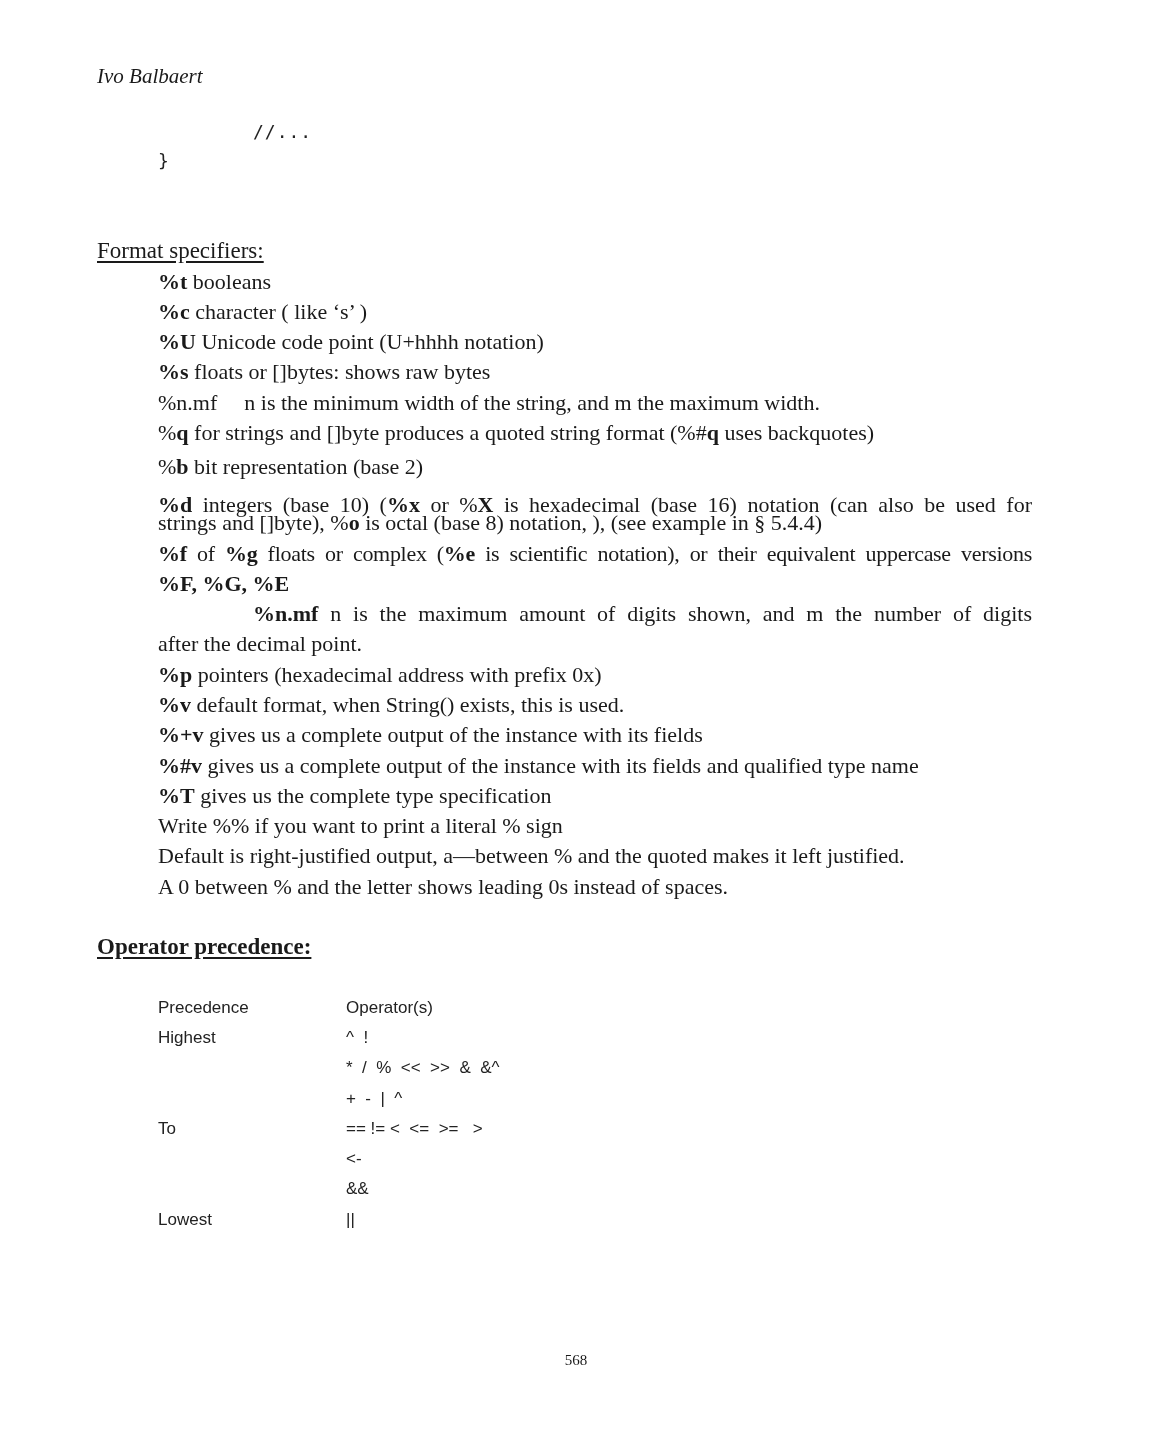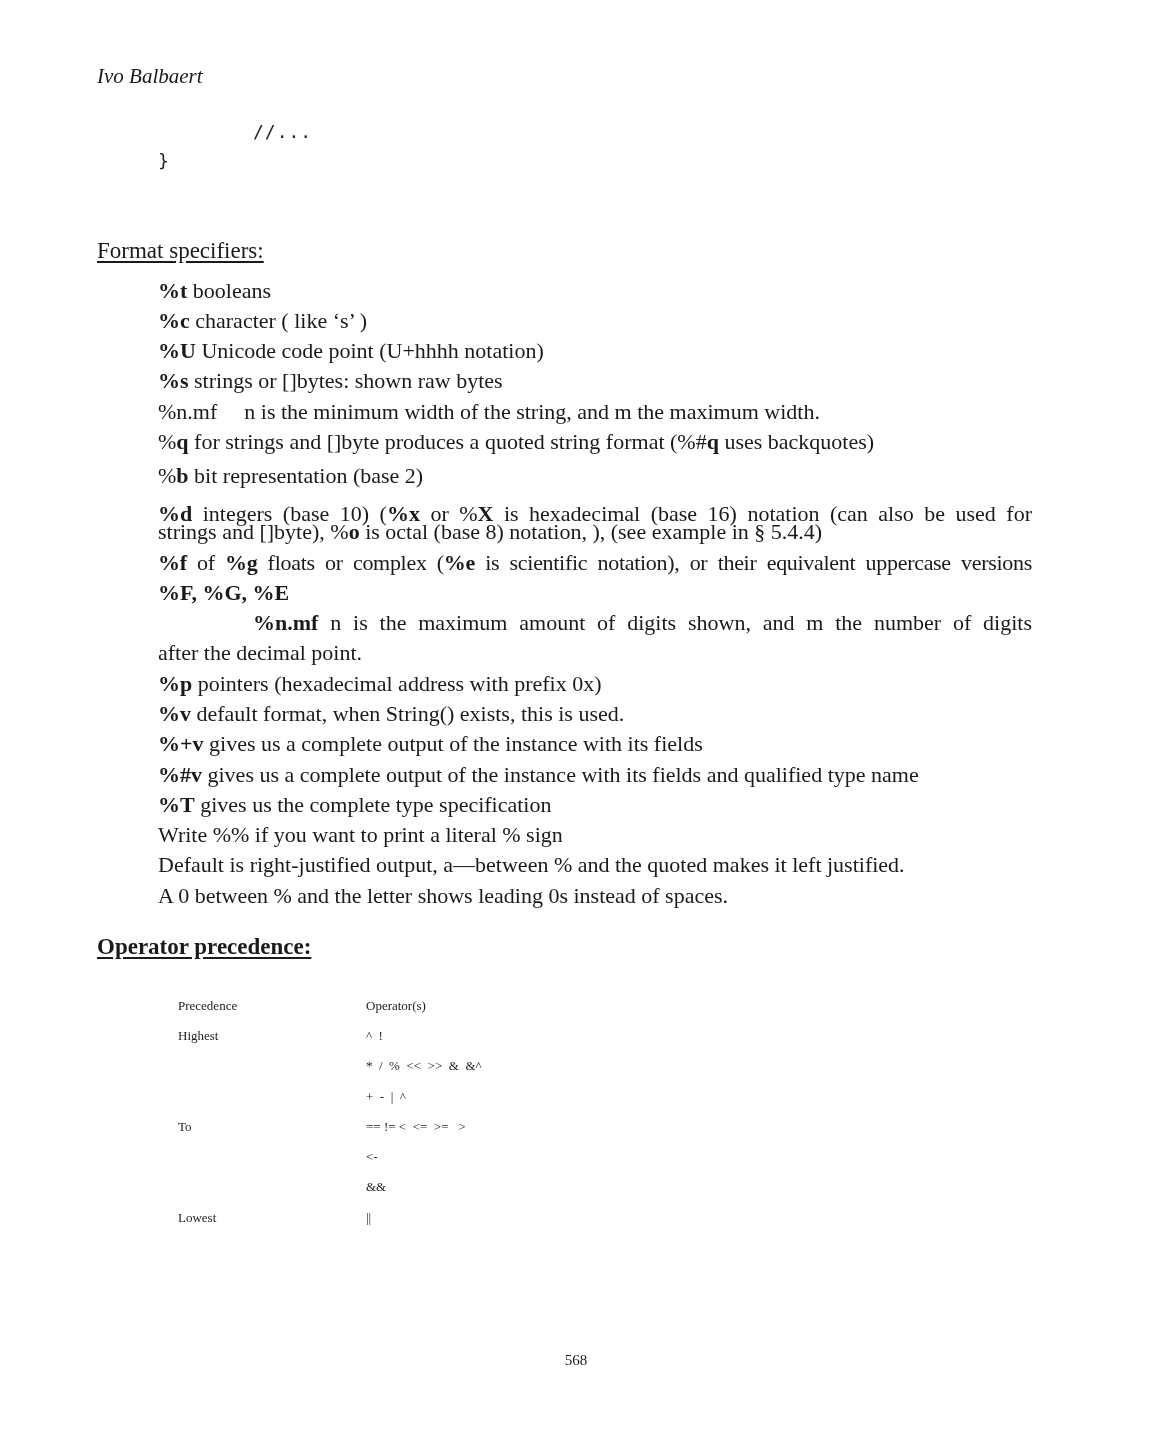--- a/index.html
+++ b/index.html
@@ -9,42 +9,42 @@
     color: #1a1a1a;
   }
   .abs { position: absolute; white-space: nowrap; }
   .author { left: 97px; top: 64px; font-size: 21px; font-style: italic; }
   .mono { font-family: "DejaVu Sans Mono", "Liberation Mono", monospace; font-size: 18px; color: #222; }
   .code1 { left: 253px; top: 121px; letter-spacing: 1px; }
   .code2 { left: 158px; top: 150px; }
   .heading { left: 97px; font-size: 23px; text-decoration: underline; text-underline-offset: 3px; }
   .h1 { top: 208px; margin-top: 30px; }
   .h2 { top: 934px; font-weight: bold; }
-  .spec { left: 158px; font-size: 22px; line-height: 30px; margin-top: 9px; }
+  .spec { left: 158px; font-size: 22px; line-height: 30px; }
   .spec b { font-weight: bold; }
   .just { width: 874px; text-align: justify; text-align-last: justify; white-space: normal; }
-  .table-cell { font-family: Liberation Serif, serif; font-size: 13px; color: #222; white-space: pre; margin-left: 20px; }
+  .table-cell { font-family: Liberation Sans, sans-serif; font-size: 17px; color: #222; white-space: pre; }
   .col1 { left: 158px; }
   .col2 { left: 346px; }
   .pagenum { left: 12px; width: 1128px; text-align: center; top: 1352px; font-size: 15px; }
 </style>
 </head>
 <body>
 
 <div class="abs author">Ivo Balbaert</div>
 
 <div class="abs mono code1">//...</div>
 <div class="abs mono code2">}</div>
 
 <div class="abs heading h1">Format specifiers:</div>
 
 <div class="abs spec" style="top:267px"><b>%t</b><span> booleans</span></div>
 <div class="abs spec" style="top:297px"><b>%c</b><span> character ( like ‘s’ )</span></div>
 <div class="abs spec" style="top:327px"><b>%U</b><span> Unicode code point (U+hhhh notation)</span></div>
-<div class="abs spec" style="top:357px"><b>%s</b><span> strings or []bytes: shown raw bytes</span></div>
+<div class="abs spec" style="top:357px"><b>%s</b><span> floats or []bytes: shows raw bytes</span></div>
 <div class="abs spec" style="top:388px"><span>%n.mf</span><span style="display:inline-block;width:27px"></span><span>n is the minimum width of the string, and m the maximum width.</span></div>
 <div class="abs spec" style="top:418px"><span>%</span><b>q</b><span> for strings and []byte produces a quoted string format (%#</span><b>q</b><span> uses backquotes)</span></div>
 <div class="abs spec" style="top:452px"><span>%</span><b>b</b><span> bit representation (base 2)</span></div>
 
 <div class="abs spec just" style="top:490px"><b>%d</b><span> integers (base 10) (</span><b>%x</b><span> or %</span><b>X</b><span> is hexadecimal (base 16) notation (can also be used for</span></div>
 <div class="abs spec" style="top:508px"><span>strings and []byte), %</span><b>o</b><span> is octal (base 8) notation, ), (see example in § 5.4.4)</span></div>
 
 <div class="abs spec just" style="top:539px;letter-spacing:-0.3px"><b>%f</b><span> of </span><b>%g</b><span> floats or complex (</span><b>%e</b><span> is scientific notation), or their equivalent uppercase versions</span></div>
 <div class="abs spec" style="top:569px"><b>%F, %G, %E</b></div>
 

